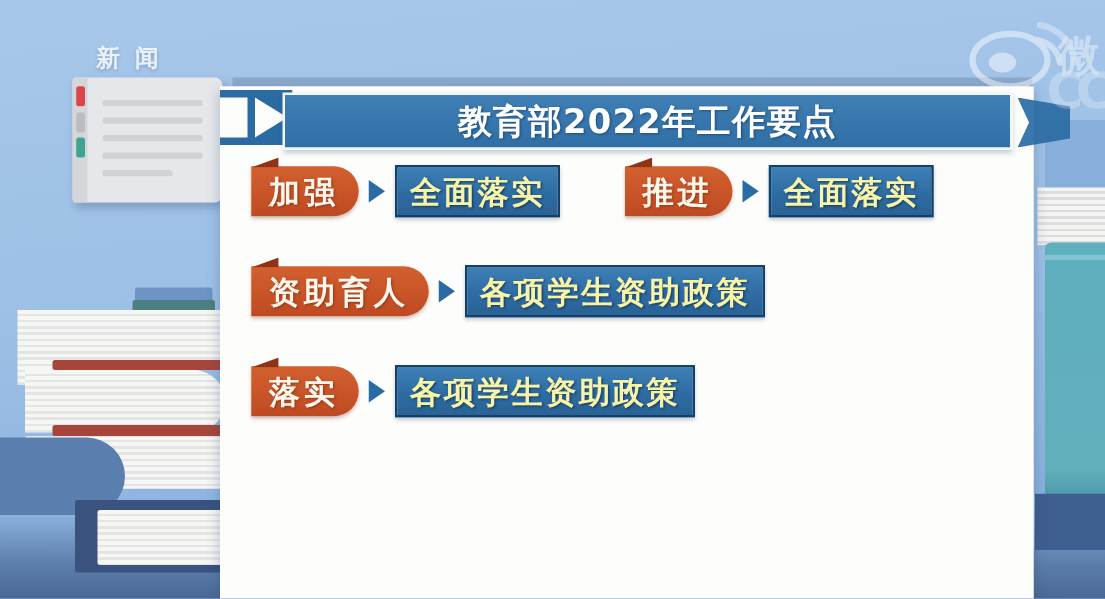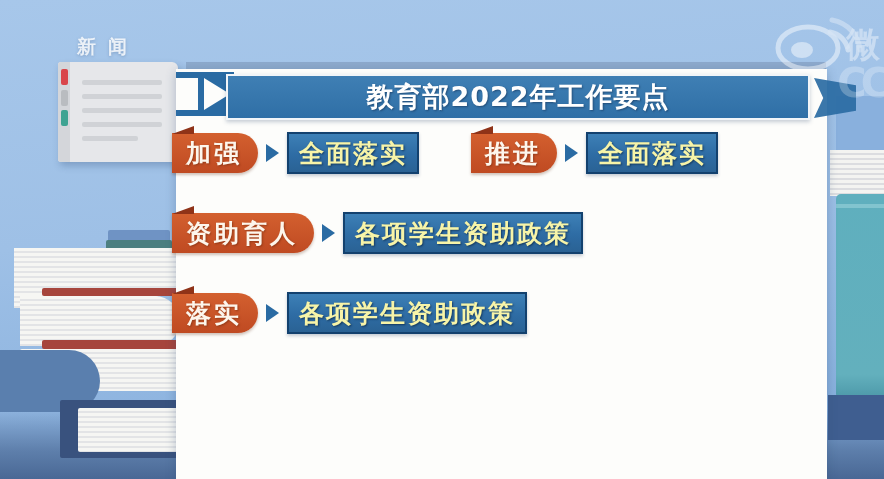--- a/index.html
+++ b/index.html
@@ -84,21 +84,21 @@
     display:flex;align-items:center;justify-content:center;
     box-shadow:0 2px 4px rgba(30,60,100,.25);
   }
   .ban-title{
     color:#ffffff;font-weight:bold;font-size:27px;letter-spacing:1px;
     text-shadow:1px 1px 2px rgba(20,45,80,.55);
     white-space:nowrap;
   }
 
   
-  .rows{position:absolute;left:160px;top:130px;width:651px;}
+  .rows{position:absolute;left:189px;top:130px;width:651px;}
   .row{display:flex;align-items:center;height:46px;margin-bottom:34px;padding-left:12px;}
 
   .pair{display:flex;align-items:center;}
 
   .tag{
     position:relative;
     background:linear-gradient(180deg,#d3602f 0%,#bf4a22 100%);
     color:#fdf6ec;font-weight:bold;font-size:25px;
     height:40px;display:flex;align-items:center;justify-content:center;
     padding:0 16px 0 14px;
@@ -156,21 +156,21 @@
   }
   .cctv-slash{font-size:30px;opacity:.85;}
   .cctv-sub{font-size:19px;letter-spacing:12px;margin-top:16px;font-weight:bold;text-align:center;}
 
   .weibo{position:absolute;right:4px;top:4px;width:110px;height:92px;opacity:.55;}
   .wb-text{
     position:absolute;right:0;top:18px;color:#ffffff;font-size:34px;font-weight:bold;
     opacity:.75;
   }
   .cc-mark{
-    position:absolute;right:-4px;top:56px;color:#ffffff;font-size:40px;font-weight:bold;
+    position:absolute;right:-4px;top:46px;color:#ffffff;font-size:40px;font-weight:bold;
     opacity:.45;letter-spacing:-6px;
   }
 </style>
 </head>
 <body>
 
 <div id="stage">
 
   <div class="bg"></div>
   <div class="bg-band"></div>

